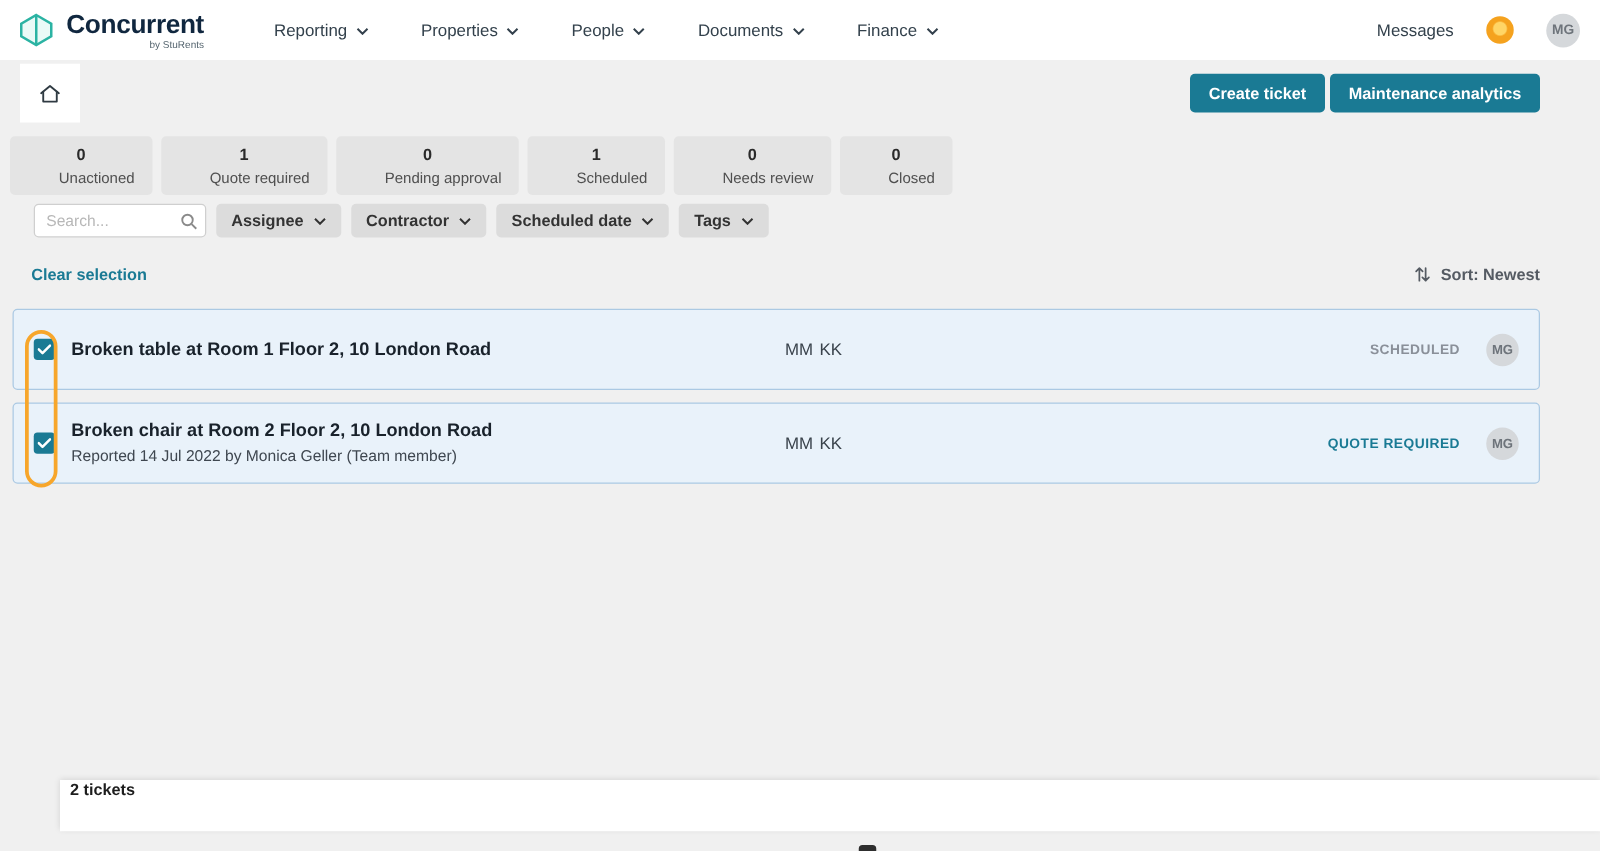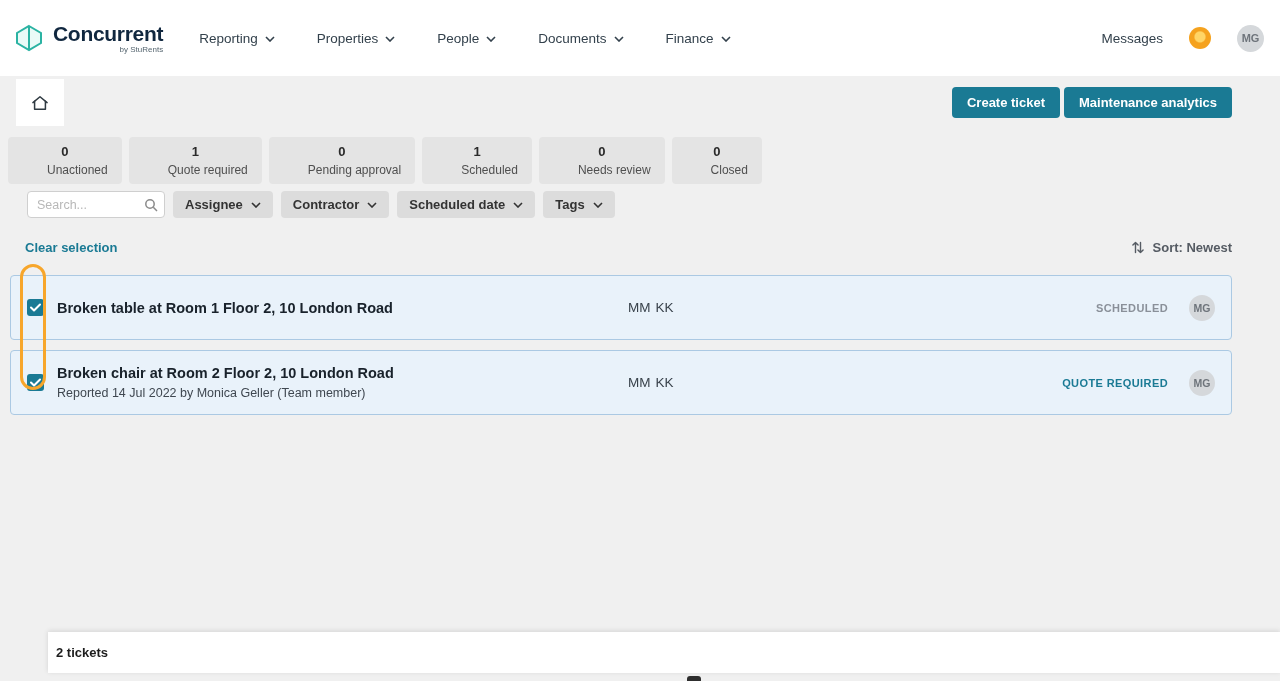--- a/index.html
+++ b/index.html
@@ -6,30 +6,30 @@
   html,body { width:1280px; height:681px; }
   body {
     position: relative;
     overflow: hidden;
     background: #f0f0f0;
     font-family: "Liberation Sans", sans-serif;
     color: #222;
   }
   
   .topnav {
-    height: 76px; background: #ffffff;
+    height: 48px; background: #ffffff;
     display: flex; align-items: center;
     padding: 0 16px 0 14px;
     position: relative; z-index: 2;
   }
   .brand { display:flex; align-items:center; gap:9px; cursor:pointer; }
   .brand-text { display:flex; flex-direction:column; align-items:flex-end; line-height:1; }
   .brand-name { font-size:21px; font-weight:700; color:#10273f; letter-spacing:-0.3px; }
   .brand-byline { font-size:8px; color:#55656f; margin-top:2px; }
-  .nav-items { display:flex; align-items:center; gap:42px; margin-left:36px; }
+  .nav-items { display:flex; align-items:center; gap:42px; margin-left:56px; }
   .nav-item {
     display:flex; align-items:center; gap:7px;
     background:none; border:none; font-family:inherit; cursor:pointer;
     font-size:13.5px; font-weight:500; color:#33414c;
   }
   .nav-item .chev { margin-top:1px; }
   .nav-right { margin-left:auto; display:flex; align-items:center; gap:26px; }
   .avatar {
     width:27px; height:27px; border-radius:50%;
     background:#d5d8db; color:#6e747b;
@@ -101,22 +101,22 @@
   .ticket-title { font-size:14.5px; font-weight:700; color:#19222b; }
   .ticket-sub { font-size:12.5px; color:#3f4750; margin-top:5px; }
   .ticket-assignees { display:flex; gap:5px; font-size:13.5px; color:#39424b; }
   .ticket-right { margin-left:auto; display:flex; align-items:center; gap:21px; }
   .ticket-status { font-size:11px; font-weight:700; letter-spacing:0.4px; white-space:nowrap; }
   .status-muted { color:#8a9099; }
   .status-accent { color:#1a7a94; }
   .avatar.small { width:26px; height:26px; font-size:10.5px; cursor:default; }
   
   .footer {
-    position:absolute; left:48px; right:0; bottom:8px; height:41px;
-    background:#ffffff; display:flex; align-items:center;
+    position:absolute; left:48px; right:0; bottom:16px; height:41px;
+    background:#ffffff; display:flex; align-items:flex-start;
     padding:0 4px 0 8px;
     box-shadow:0 -1px 5px rgba(0,0,0,0.12);
     z-index:3;
   }
   .footer-count { font-size:13px; font-weight:700; color:#1d1d1d; }
   .footer-actions { margin-left:auto; display:flex; gap:10px; }
   .btn-secondary {
     background:#e6e6e6; border:none; border-radius:4px;
     font-family:inherit; font-size:13px; font-weight:700; color:#1d1d1d;
     padding:8px 14px; cursor:pointer;

